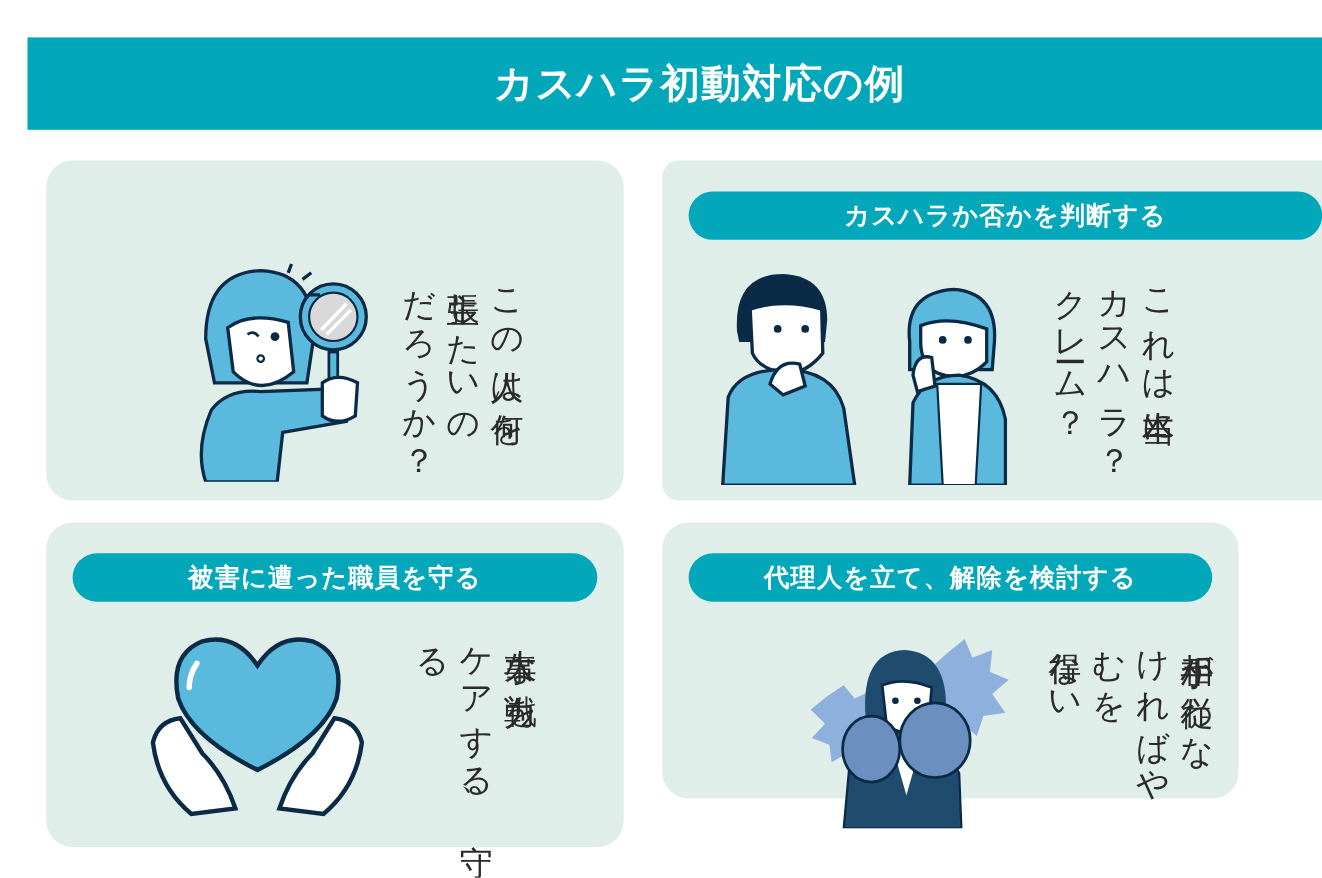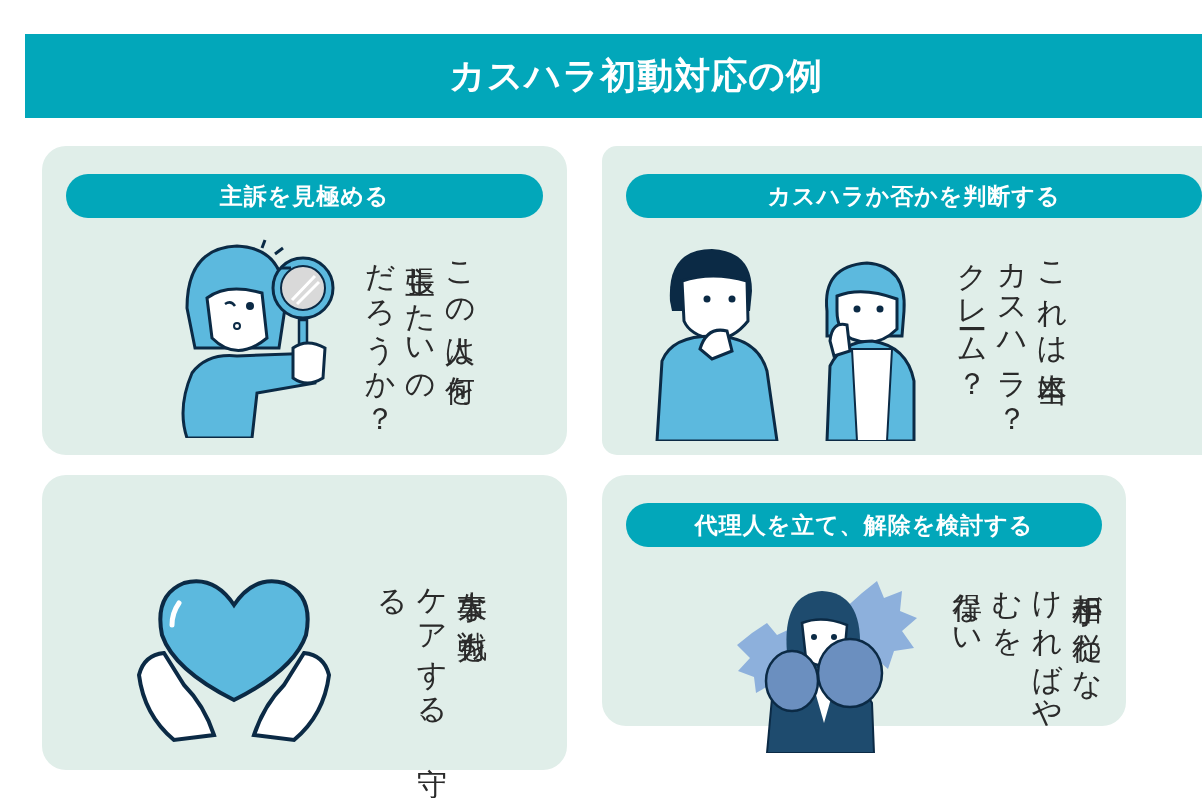--- a/index.html
+++ b/index.html
@@ -18,21 +18,20 @@
   .illus { position: absolute; }
 </style>
 </head>
 <body>
 
 <div class="header">
   <div class="header-title">カスハラ初動対応の例</div>
 </div>
 
 <div class="card" style="left:42px; top:146px; width:525px; height:309px;">
-  <div class="pill">主訴を見極める</div>
   <svg class="illus" style="left:125px; top:92px;" width="180" height="200" viewBox="0 0 180 200">
     <path d="M20 70 Q20 10 70 8 Q120 10 118 70 L112 110 L28 110 Z" fill="#5CB9DE" stroke="#0B2A45" stroke-width="3"></path>
     <path d="M40 60 Q60 45 95 55 L100 100 Q70 125 45 100 Z" fill="#fff" stroke="#0B2A45" stroke-width="3"></path>
     <circle cx="83" cy="68" r="4" fill="#0B2A45"></circle>
     <path d="M58 66 Q64 62 68 68" fill="none" stroke="#0B2A45" stroke-width="2.5"></path>
     <circle cx="70" cy="88" r="3" fill="none" stroke="#0B2A45" stroke-width="2"></circle>
     <path d="M25 135 Q40 115 70 118 L150 115 L148 145 L90 155 L85 200 L20 200 Q10 170 25 135 Z" fill="#5CB9DE" stroke="#0B2A45" stroke-width="3"></path>
     <rect x="132" y="82" width="8" height="30" fill="#5CB9DE" stroke="#0B2A45" stroke-width="2.5"></rect>
     <circle cx="136" cy="50" r="30" fill="#5CB9DE" stroke="#0B2A45" stroke-width="3"></circle>
     <circle cx="136" cy="50" r="22" fill="#D9D9D9" stroke="#0B2A45" stroke-width="2"></circle>
@@ -65,20 +64,21 @@
     <path d="M178 100 Q180 80 195 84 L198 110 L182 115 Z" fill="#fff" stroke="#0B2A45" stroke-width="3"></path>
   </svg>
   <div class="vtext" style="left:350px; top:96px;">
     <span>これは本当に</span>
     <span>カスハラ？</span>
     <span>クレーム？</span>
   </div>
 </div>
 
 <div class="card" style="left:42px; top:475px; width:525px; height:295px;">
+  <div class="pill">被害に遭った職員を守る</div>
   <svg class="illus" style="left:92px; top:100px;" width="200" height="170" viewBox="0 0 200 170">
     <path d="M100 30 Q80 0 50 8 Q20 20 28 60 Q40 95 100 125 Q160 95 172 60 Q180 20 150 8 Q120 0 100 30 Z" fill="#5CB9DE" stroke="#0B2A45" stroke-width="4"></path>
     <path d="M45 28 Q38 38 38 50" fill="none" stroke="#fff" stroke-width="5" stroke-linecap="round"></path>
     <path d="M5 100 Q10 80 30 78 L50 110 Q70 130 80 160 L40 165 Q10 140 5 100 Z" fill="#fff" stroke="#0B2A45" stroke-width="4"></path>
     <path d="M195 100 Q190 80 170 78 L150 110 Q130 130 120 160 L160 165 Q190 140 195 100 Z" fill="#fff" stroke="#0B2A45" stroke-width="4"></path>
   </svg>
   <div class="vtext" style="left:330px; top:92px;">
     <span>大事な戦力を</span>
     <span>ケアする、守る</span>
   </div>

